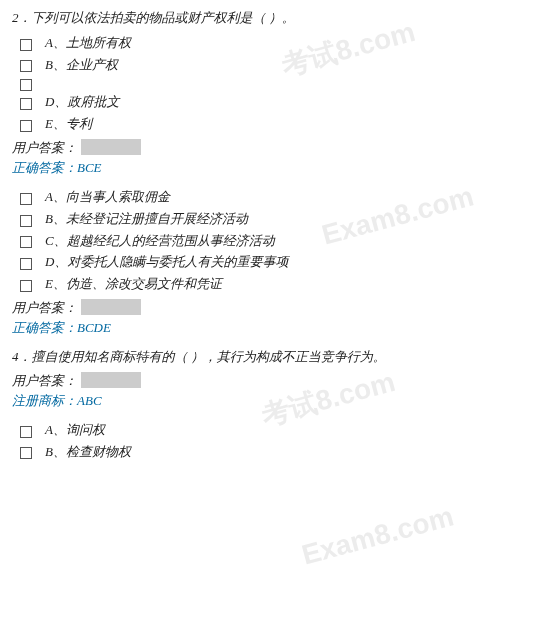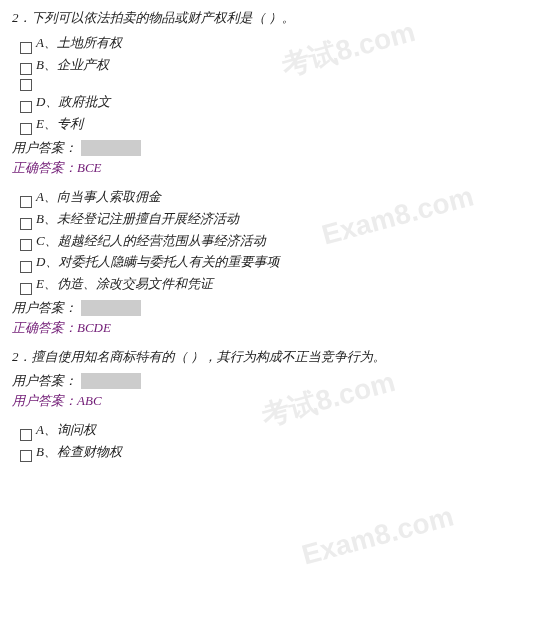--- a/index.html
+++ b/index.html
@@ -25,57 +25,57 @@
     .question-title {
       font-size: 13px;
       line-height: 1.6;
       margin-bottom: 4px;
     }
     .options {
       padding-left: 8px;
     }
     .option-row {
       display: flex;
-      align-items: flex-end;
+      align-items: center;
       line-height: 1.6;
       margin-bottom: 1px;
+      gap: 9px;
     }
     .checkbox-icon {
       display: inline-block;
       width: 12px;
       height: 12px;
       border: 1px solid #555;
       margin-right: 4px;
       margin-top: 3px;
       flex-shrink: 0;
     }
     .option-text {
       font-size: 13px;
     }
     .user-answer-row {
       display: flex;
-      align-items: center;
       margin-top: 4px;
       margin-bottom: 2px;
     }
     .user-answer-label {
       font-size: 13px;
       margin-right: 4px;
       white-space: nowrap;
     }
     .answer-box {
       width: 60px;
       height: 16px;
       background: #ccc;
       display: inline-block;
     }
     .correct-answer {
       font-size: 13px;
       margin-bottom: 6px;
-      color: #701a75;
+      color: #0369a1;
     }
     
     .watermark {
       position: fixed;
       top: 0; left: 0; right: 0; bottom: 0;
       pointer-events: none;
       z-index: 999;
     }
     .wm-item {
       position: absolute;
@@ -152,26 +152,26 @@
           <span class="option-text">E、伪造、涂改交易文件和凭证</span>
         </div>
       </div>
       <div class="user-answer-row">
         <span class="user-answer-label">用户答案：</span>
         <span class="answer-box"></span>
       </div>
       <div class="correct-answer">正确答案：BCDE</div>
     </div>
     <div class="question-block">
-      <div class="question-title">2．擅自使用知名商标特有的（  ），其行为构成不正当竞争行为。</div>
+      <div class="question-title">4．擅自使用知名商标特有的（  ），其行为构成不正当竞争行为。</div>
       <div class="user-answer-row">
         <span class="user-answer-label">用户答案：</span>
         <span class="answer-box"></span>
       </div>
-      <div class="correct-answer">用户答案：ABC</div>
+      <div class="correct-answer">注册商标：ABC</div>
     </div>
     <div class="question-block">
       <div class="options">
         <div class="option-row">
           <span class="checkbox-icon"></span>
           <span class="option-text">A、询问权</span>
         </div>
         <div class="option-row">
           <span class="checkbox-icon"></span>
           <span class="option-text">B、检查财物权</span>

